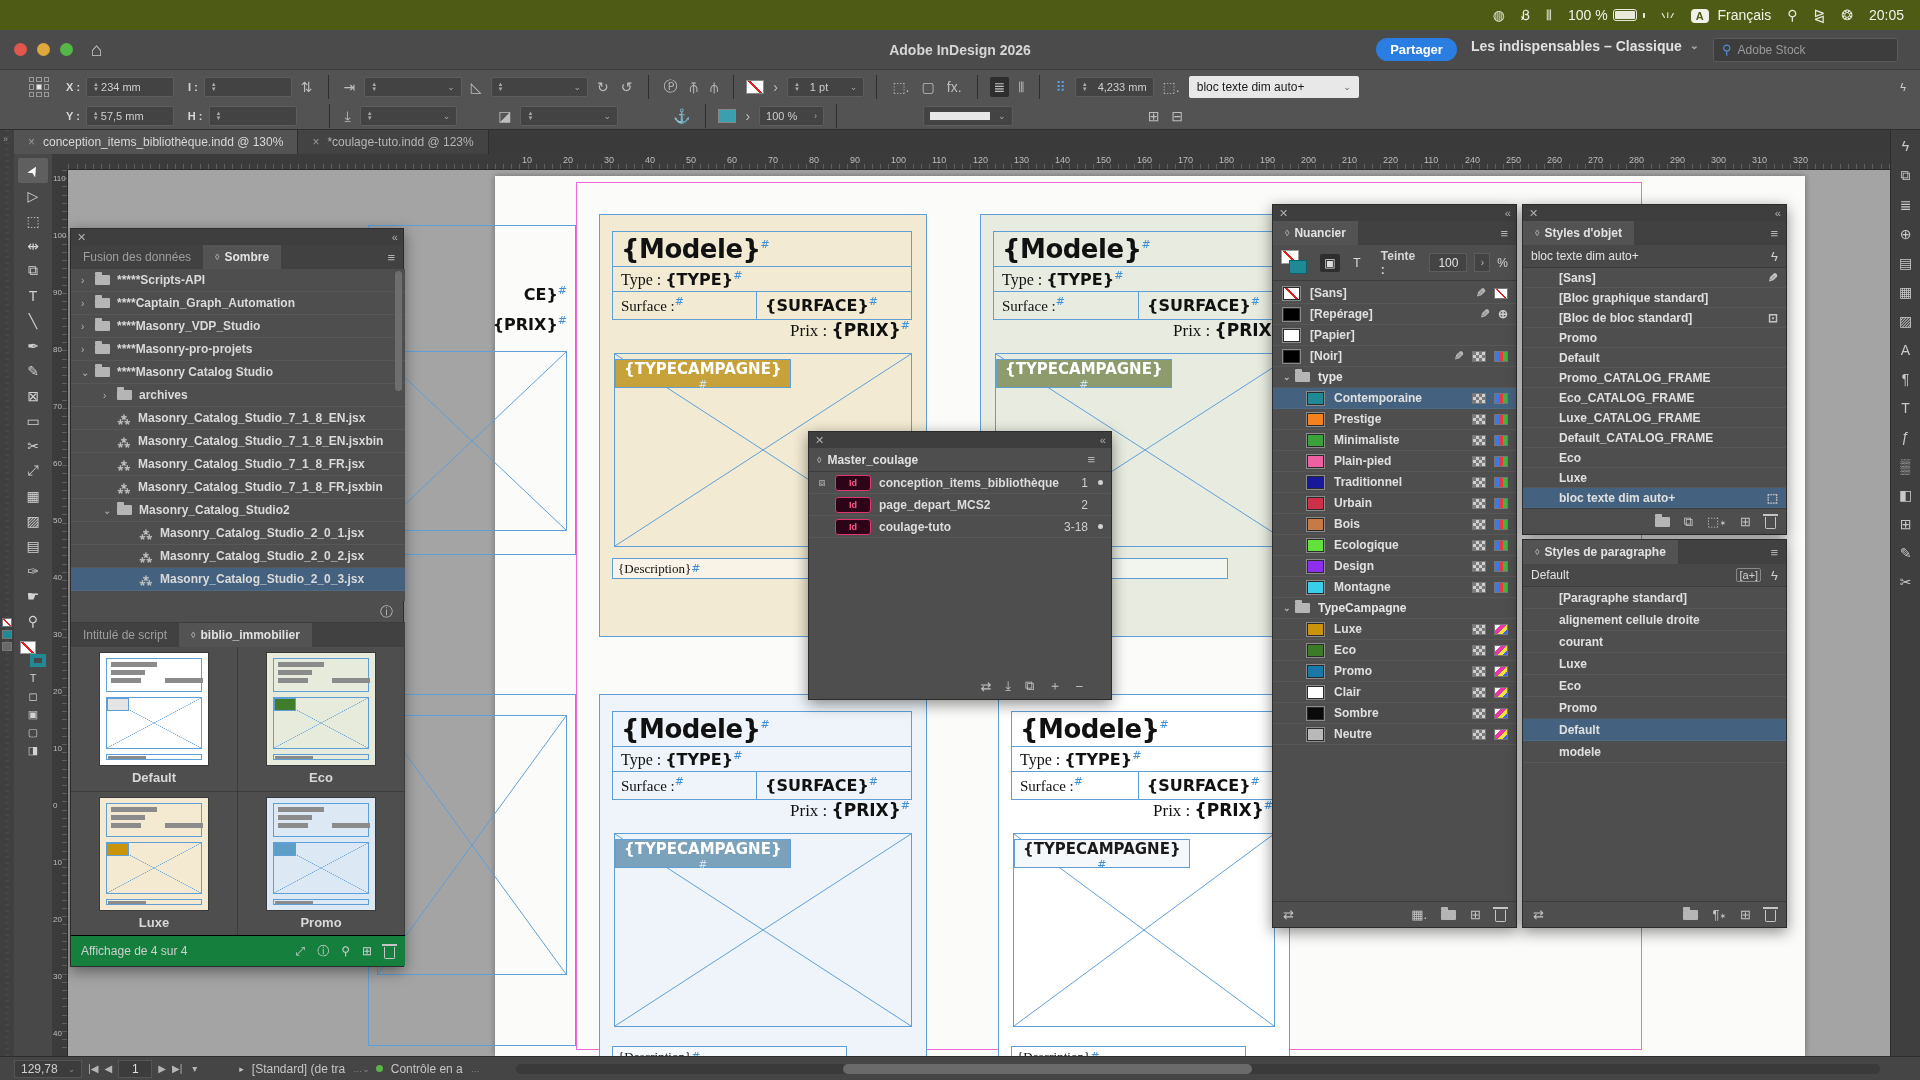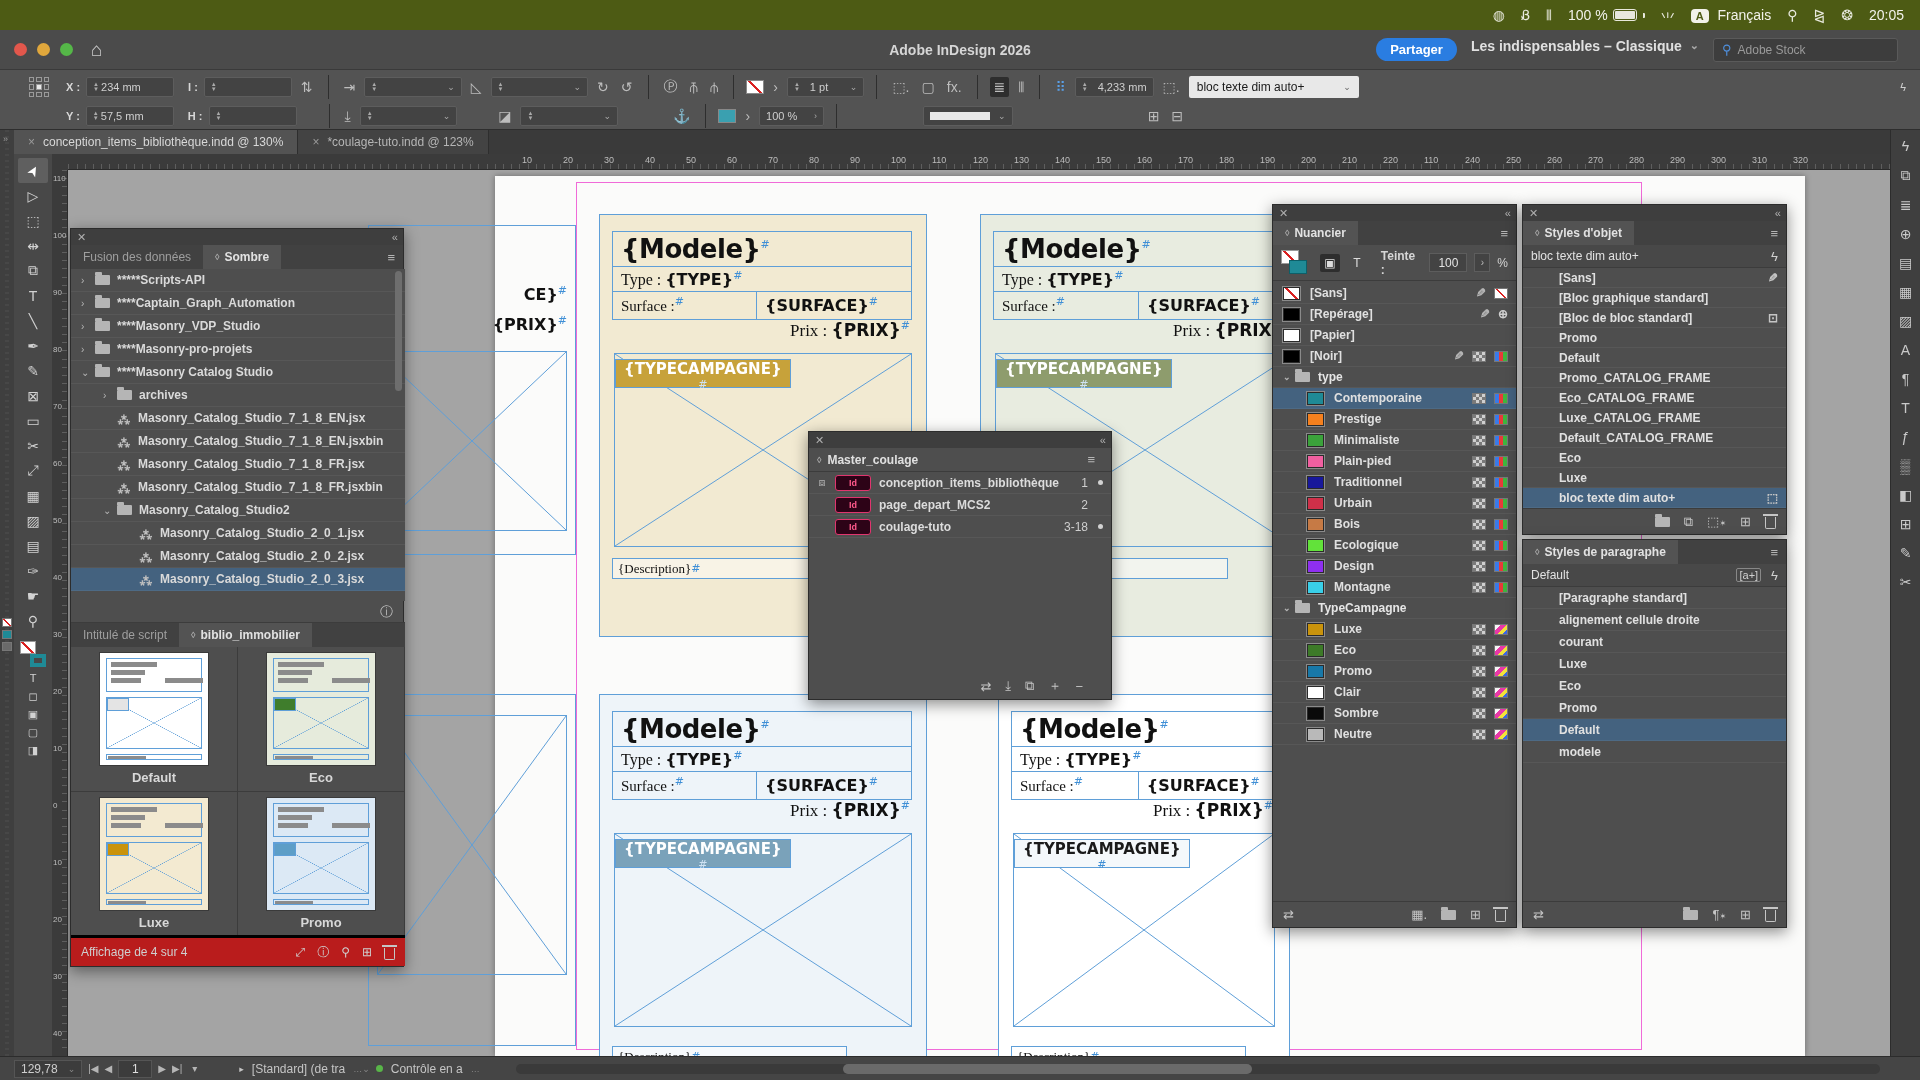--- a/index.html
+++ b/index.html
@@ -171,22 +171,22 @@
   .lib-thumb { width:108px; height:112px; margin-top:6px; box-shadow:0 0 0 1px #3a3a3a; position:relative; }
   .lib-label { height:24px; display:flex; align-items:center; font-weight:bold; color:#d8d8d8; font-size:13px; }
   .mt-head { position:absolute; left:6px; top:5px; right:6px; height:34px; border:1px solid #5f9fd8; }
   .mt-bar { position:absolute; height:5px; background:#8b8b8b; }
   .mt-img { position:absolute; left:6px; top:44px; right:6px; height:52px; border:1px solid #5f9fd8;
     background-image:linear-gradient(to top right,transparent calc(50% - .5px),#5f9fd8,transparent calc(50% + .5px)),
       linear-gradient(to bottom right,transparent calc(50% - .5px),#5f9fd8,transparent calc(50% + .5px)); }
   .mt-chip { position:absolute; left:0; top:0; width:22px; height:13px; border:1px solid #5f9fd8; }
   .mt-desc { position:absolute; left:6px; bottom:5px; right:6px; height:6px; border:1px solid #5f9fd8; }
   .mt-desc i { position:absolute; left:1px; top:1px; width:40%; height:3px; background:#8b8b8b; }
-  .lib-status { position:absolute; left:0; bottom:0; width:334px; height:31px; border-top:3px solid #000000;
-    display:flex; align-items:center; padding:0 10px; gap:12px; color:#cfcfcf; font-size:12px; background:#b91c1c; }
+  .lib-status { position:absolute; left:0; bottom:0; width:334px; height:31px; border-top:1px solid #000000;
+    display:flex; align-items:center; padding:0 10px; gap:12px; color:#cfcfcf; font-size:12px; background:#15803d; }
   .lib-status .sp { flex:1; }
 
   
   .book-panel { left:808px; top:431px; width:304px; height:269px; z-index:11; }
   .bk-title { height:24px; background:#4e4e4e; display:flex; align-items:center; gap:6px; padding:0 8px;
     font-weight:bold; color:#e0e0e0; border-bottom:1px solid #3c3c3c; }
   .bk-row { height:22px; display:flex; align-items:center; border-bottom:1px solid rgba(255,255,255,.05);
     color:#dcdcdc; font-weight:bold; font-size:12px; padding-right:8px; }
   .bk-gutter { width:26px; text-align:center; color:#b5b5b5; font-size:11px; font-weight:normal; }
   .ic-id { width:36px; height:16px; background:#2d0317; border:1px solid #e0356e; border-radius:3px;

